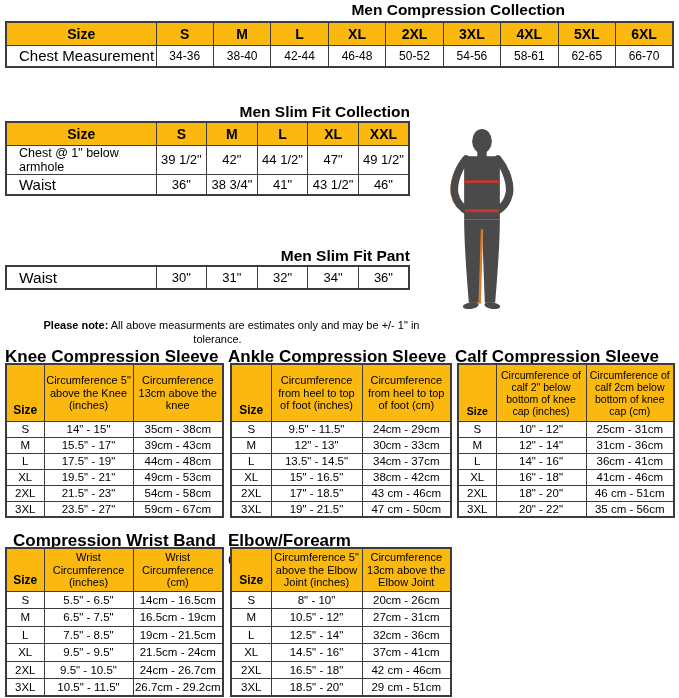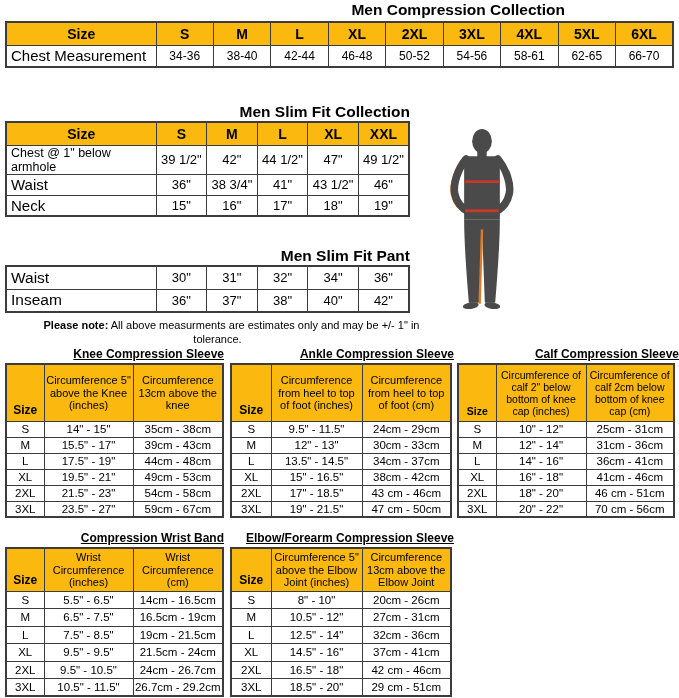--- a/index.html
+++ b/index.html
@@ -3,32 +3,32 @@
 <meta charset="utf-8">
 <style>
   * { margin:0; padding:0; box-sizing:border-box; }
   html,body { background:#fff; }
   body {
     width:679px; height:698px; position:relative; overflow:hidden;
     font-family:"Liberation Sans", sans-serif; color:#000;
   }
   .abs { position:absolute; }
   .ttl { font-weight:bold; text-align:right; font-size:15.5px; }
-  .sttl { font-weight:bold; text-align:right; font-size:12px;text-decoration:underline; }
+  .sttl { font-weight:bold; text-align:left; font-size:17px; }
 
   table { border-collapse:collapse; table-layout:fixed; background:#fff;
           border:2px solid var(--border); }
   th, td { border:1px solid var(--border); text-align:center;
            vertical-align:middle; overflow:hidden; }
   th { background:var(--yellow); }
 
   
   .bigtbl th { font-size:14px; font-weight:bold; height:23px; }
   .bigtbl td { font-size:12px; height:22px; }
-  .bigtbl td:first-child { text-align:left; padding-left:4px; font-size:15px; }
+  .bigtbl td:first-child { text-align:left; padding-left:12px; font-size:15px; }
   #t2 td { height:21px; font-size:13px; }
   #t2 td:first-child { font-size:15px; }
   #t2 tr:first-child td:first-child { font-size:12.5px; }
   #t3 td { height:23px; font-size:13px; }
   #t3 td:first-child { font-size:15.5px; }
 
   
   .smalltbl th { font-weight:normal; font-size:11px; line-height:12.5px;
                  padding:2px 1px; height:57px; vertical-align:middle; }
   .smalltbl th.size { font-weight:bold; font-size:12px; vertical-align:bottom;
@@ -119,28 +119,20 @@
         <td>47"</td>
         <td>49 1/2"</td>
       </tr>
       <tr>
         <td>Waist</td>
         <td>36"</td>
         <td>38 3/4"</td>
         <td>41"</td>
         <td>43 1/2"</td>
         <td>46"</td>
-      </tr>
-      <tr>
-        <td>Neck</td>
-        <td>15"</td>
-        <td>16"</td>
-        <td>17"</td>
-        <td>18"</td>
-        <td>19"</td>
       </tr>
     </tbody>
 </table>
 
 <svg class="abs" style="left:438px;top:128px;" width="88" height="188" viewBox="0 0 90 200">
   <ellipse cx="45" cy="14" rx="10.5" ry="13" fill="#4a4a4a"></ellipse>
   <rect x="40" y="24" width="10" height="7" fill="#4a4a4a"></rect>
   <path d="M26,31 C16,43 11,60 13,71 C15,81 22,88 31,92" fill="none" stroke-width="2.5" stroke="#e07a26"></path>
   <path d="M28,33 C19,44 14,60 16,70 C18,80 24,86 32,90" fill="none" stroke-width="8" stroke-linecap="round" stroke="#4a4a4a"></path>
   <path d="M62,33 C71,44 76,60 74,70 C72,80 66,86 58,90" fill="none" stroke-width="8" stroke-linecap="round" stroke="#4a4a4a"></path>
@@ -167,28 +159,20 @@
     </colgroup>
   <tbody>
       <tr>
         <td>Waist</td>
         <td>30"</td>
         <td>31"</td>
         <td>32"</td>
         <td>34"</td>
         <td>36"</td>
       </tr>
-      <tr>
-        <td>Inseam</td>
-        <td>36"</td>
-        <td>37"</td>
-        <td>38"</td>
-        <td>40"</td>
-        <td>42"</td>
-      </tr>
     </tbody>
 </table>
 
 <div class="abs note" style="left:0;top:319px;width:435px;">
   <span class="b">Please note:</span><span> All above measurments are estimates only and may be +/- 1" in tolerance.</span><br>
 </div>
 
 <div class="abs sttl" style="left:5px;top:347px;width:219px;">Knee Compression Sleeve</div>
 <table class="abs smalltbl" style="left:5px;top:363px;width:219px;">
   <colgroup>
@@ -321,26 +305,26 @@
         <td>41cm - 46cm</td>
       </tr>
       <tr>
         <td>2XL</td>
         <td>18" - 20"</td>
         <td>46 cm - 51cm</td>
       </tr>
       <tr>
         <td>3XL</td>
         <td>20" - 22"</td>
-        <td>70 cm - 56cm</td>
-      </tr>
-    </tbody>
-</table>
-
-<div class="abs sttl" style="left:5px;top:531px;width:219px;">Compression Wrist Band</div>
+        <td>35 cm - 56cm</td>
+      </tr>
+    </tbody>
+</table>
+
+<div class="abs sttl" style="left:13px;top:531px;width:219px;">Compression Wrist Band</div>
 <table class="abs smalltbl btm" style="left:5px;top:547px;width:219px;">
   <colgroup>
       <col style="width:38px">
       <col style="width:89px">
       <col>
     </colgroup>
   <thead>
     <tr>
       <th class="size">Size</th>
       <th>Wrist Circumference (inches)</th>

